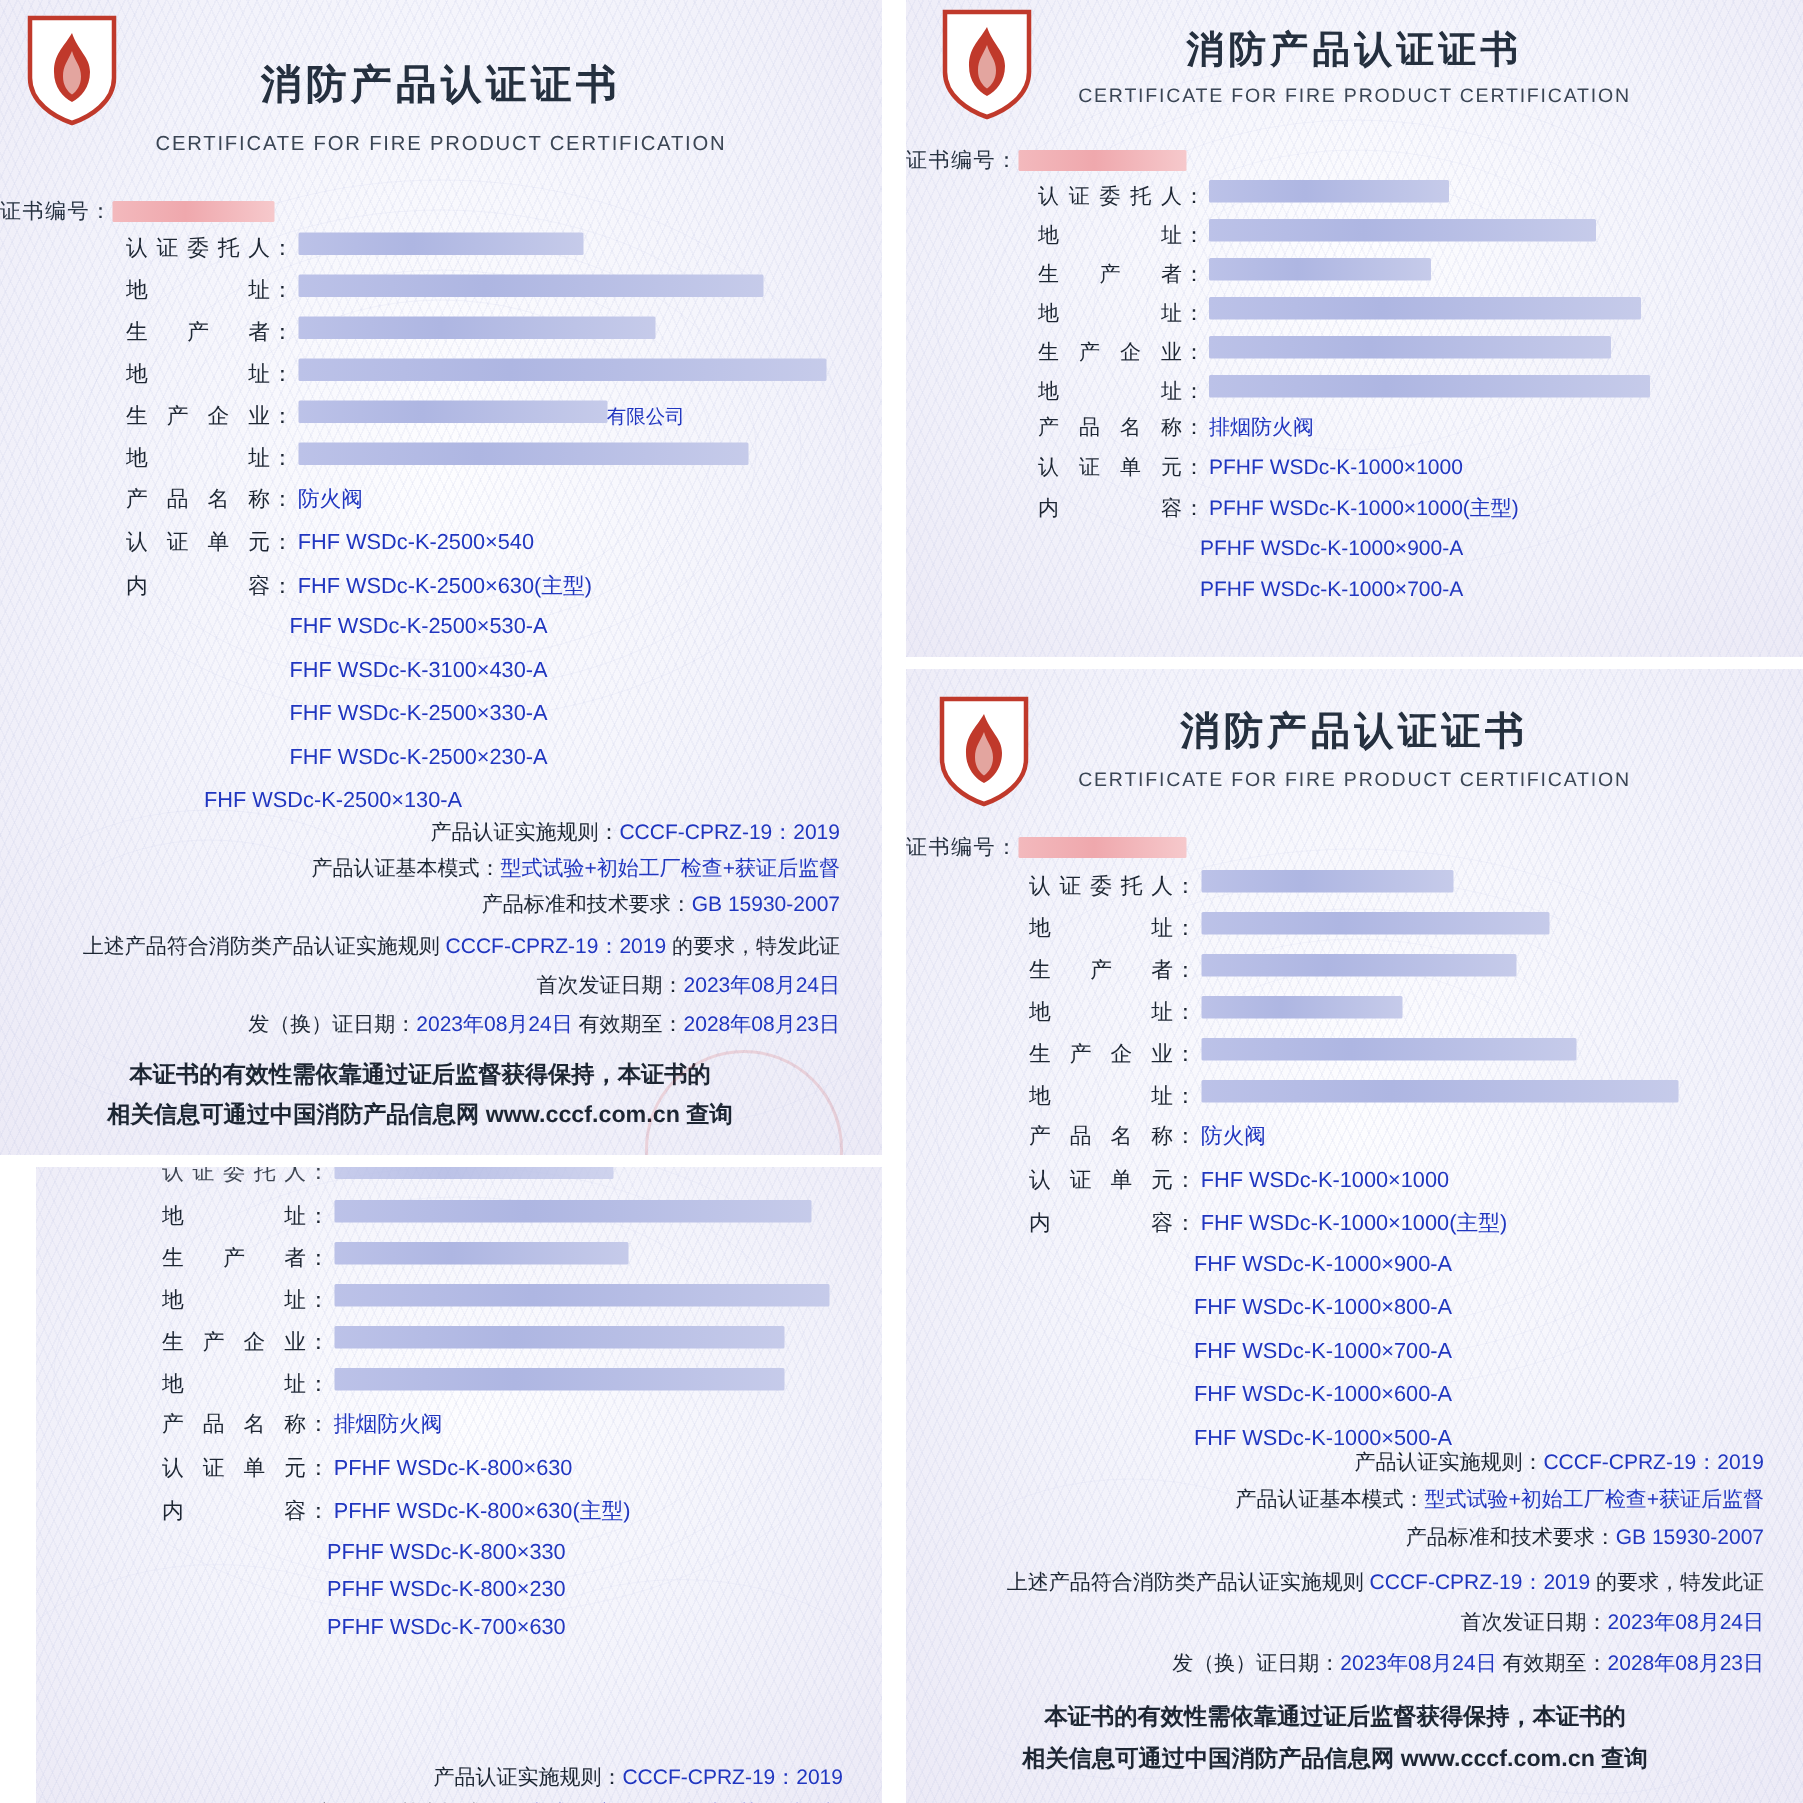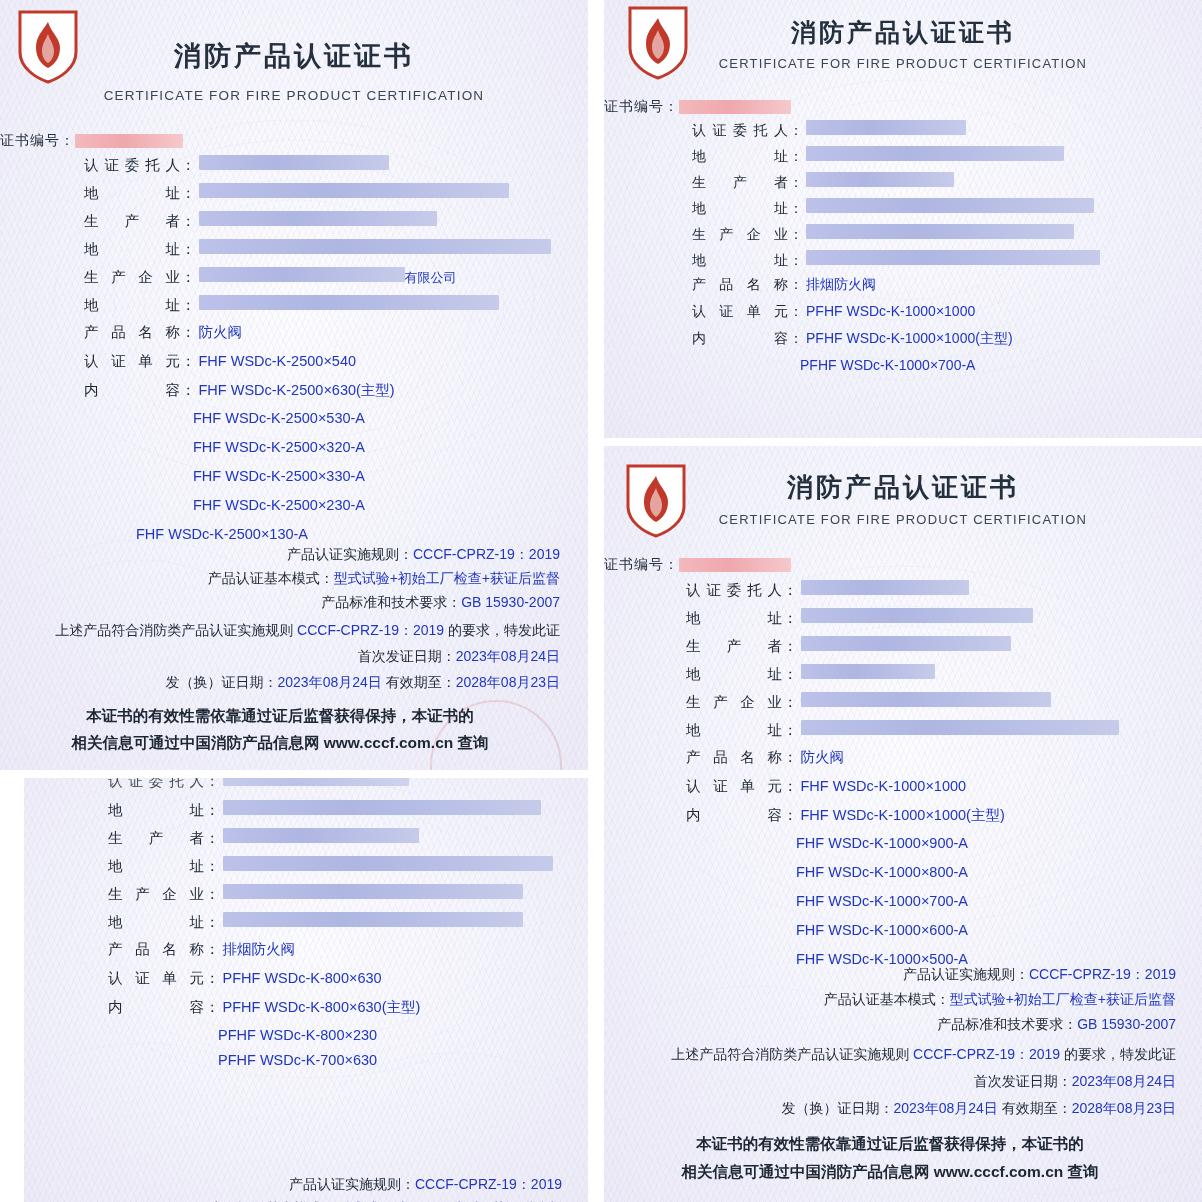--- a/index.html
+++ b/index.html
@@ -185,21 +185,21 @@
         <span class="f-label" style="width:96px;">认证单元</span>
           <span class="f-colon">：</span>
         <span class="f-value">FHF WSDc-K-2500×540</span>
       </div>
       <div class="field" style="height:29px; font-size:14.5px;">
         <span class="f-label" style="width:96px;">内容</span>
           <span class="f-colon">：</span>
         <span class="f-value">FHF WSDc-K-2500×630(主型)</span>
       </div>
       <div class="f-sub" style="margin-left:109px; height:29px; font-size:14.5px;">FHF WSDc-K-2500×530-A</div>
-      <div class="f-sub" style="margin-left:109px; height:29px; font-size:14.5px;">FHF WSDc-K-2500×320-A</div>
+      <div class="f-sub" style="margin-left:109px; height:29px; font-size:14.5px;">FHF WSDc-K-3100×430-A</div>
       <div class="f-sub" style="margin-left:109px; height:29px; font-size:14.5px;">FHF WSDc-K-2500×330-A</div>
       <div class="f-sub" style="margin-left:109px; height:29px; font-size:14.5px;">FHF WSDc-K-2500×230-A</div>
       <div class="f-sub" style="margin-left:52px; height:29px; font-size:14.5px;">FHF WSDc-K-2500×130-A</div>
     </div>
 
     <div style="position:absolute; left:0; top:546px; width:560px;">
       <div style="text-align:right; height:24px; font-size:14px;">
         <span style="color:#1d2633;">产品认证实施规则</span><span style="color:#1d2633;">：</span><span class="blue">CCCF-CPRZ-19：2019</span>
       </div>
       <div style="text-align:right; height:24px; font-size:14px;">
@@ -297,20 +297,21 @@
       <div class="field" style="height:27px; font-size:14px;">
         <span class="f-label" style="width:96px;">认证单元</span>
           <span class="f-colon">：</span>
         <span class="f-value">PFHF WSDc-K-1000×1000</span>
       </div>
       <div class="field" style="height:27px; font-size:14px;">
         <span class="f-label" style="width:96px;">内容</span>
           <span class="f-colon">：</span>
         <span class="f-value">PFHF WSDc-K-1000×1000(主型)</span>
       </div>
+      <div class="f-sub" style="margin-left:108px; height:27px; font-size:14px;">PFHF WSDc-K-1000×900-A</div>
       <div class="f-sub" style="margin-left:108px; height:27px; font-size:14px;">PFHF WSDc-K-1000×700-A</div>
     </div>
   </div>
 
   <div class="cert" style="left:24px; top:778px; width:564px; height:424px;">
     <svg class="guilloche" viewBox="0 0 564 424" preserveAspectRatio="none">
       <g fill="none" stroke="#c9cee9" stroke-width="0.5" opacity="0.5">
         <ellipse cx="282" cy="140" rx="270" ry="160"></ellipse>
         <ellipse cx="282" cy="140" rx="235" ry="140"></ellipse>
         <ellipse cx="282" cy="140" rx="200" ry="120"></ellipse>
@@ -358,20 +359,21 @@
       <div class="field" style="height:29px; font-size:14.5px;">
         <span class="f-label" style="width:96px;">认证单元</span>
           <span class="f-colon">：</span>
         <span class="f-value">PFHF WSDc-K-800×630</span>
       </div>
       <div class="field" style="height:29px; font-size:14.5px;">
         <span class="f-label" style="width:96px;">内容</span>
           <span class="f-colon">：</span>
         <span class="f-value">PFHF WSDc-K-800×630(主型)</span>
       </div>
+      <div class="f-sub" style="margin-left:110px; height:25px; font-size:14.5px;">PFHF WSDc-K-800×330</div>
       <div class="f-sub" style="margin-left:110px; height:25px; font-size:14.5px;">PFHF WSDc-K-800×230</div>
       <div class="f-sub" style="margin-left:110px; height:25px; font-size:14.5px;">PFHF WSDc-K-700×630</div>
     </div>
 
     <div style="position:absolute; left:0; top:398px; width:538px;">
       <div style="text-align:right; height:24px; font-size:14px;">
         <span style="color:#1d2633;">产品认证实施规则</span><span style="color:#1d2633;">：</span><span class="blue">CCCF-CPRZ-19：2019</span>
       </div>
       <div style="text-align:right; height:24px; font-size:14px;">
         <span style="color:#1d2633;">产品认证基本模式</span><span style="color:#1d2633;">：</span><span class="blue">型式试验+初始工厂检查+获证后监督</span>

